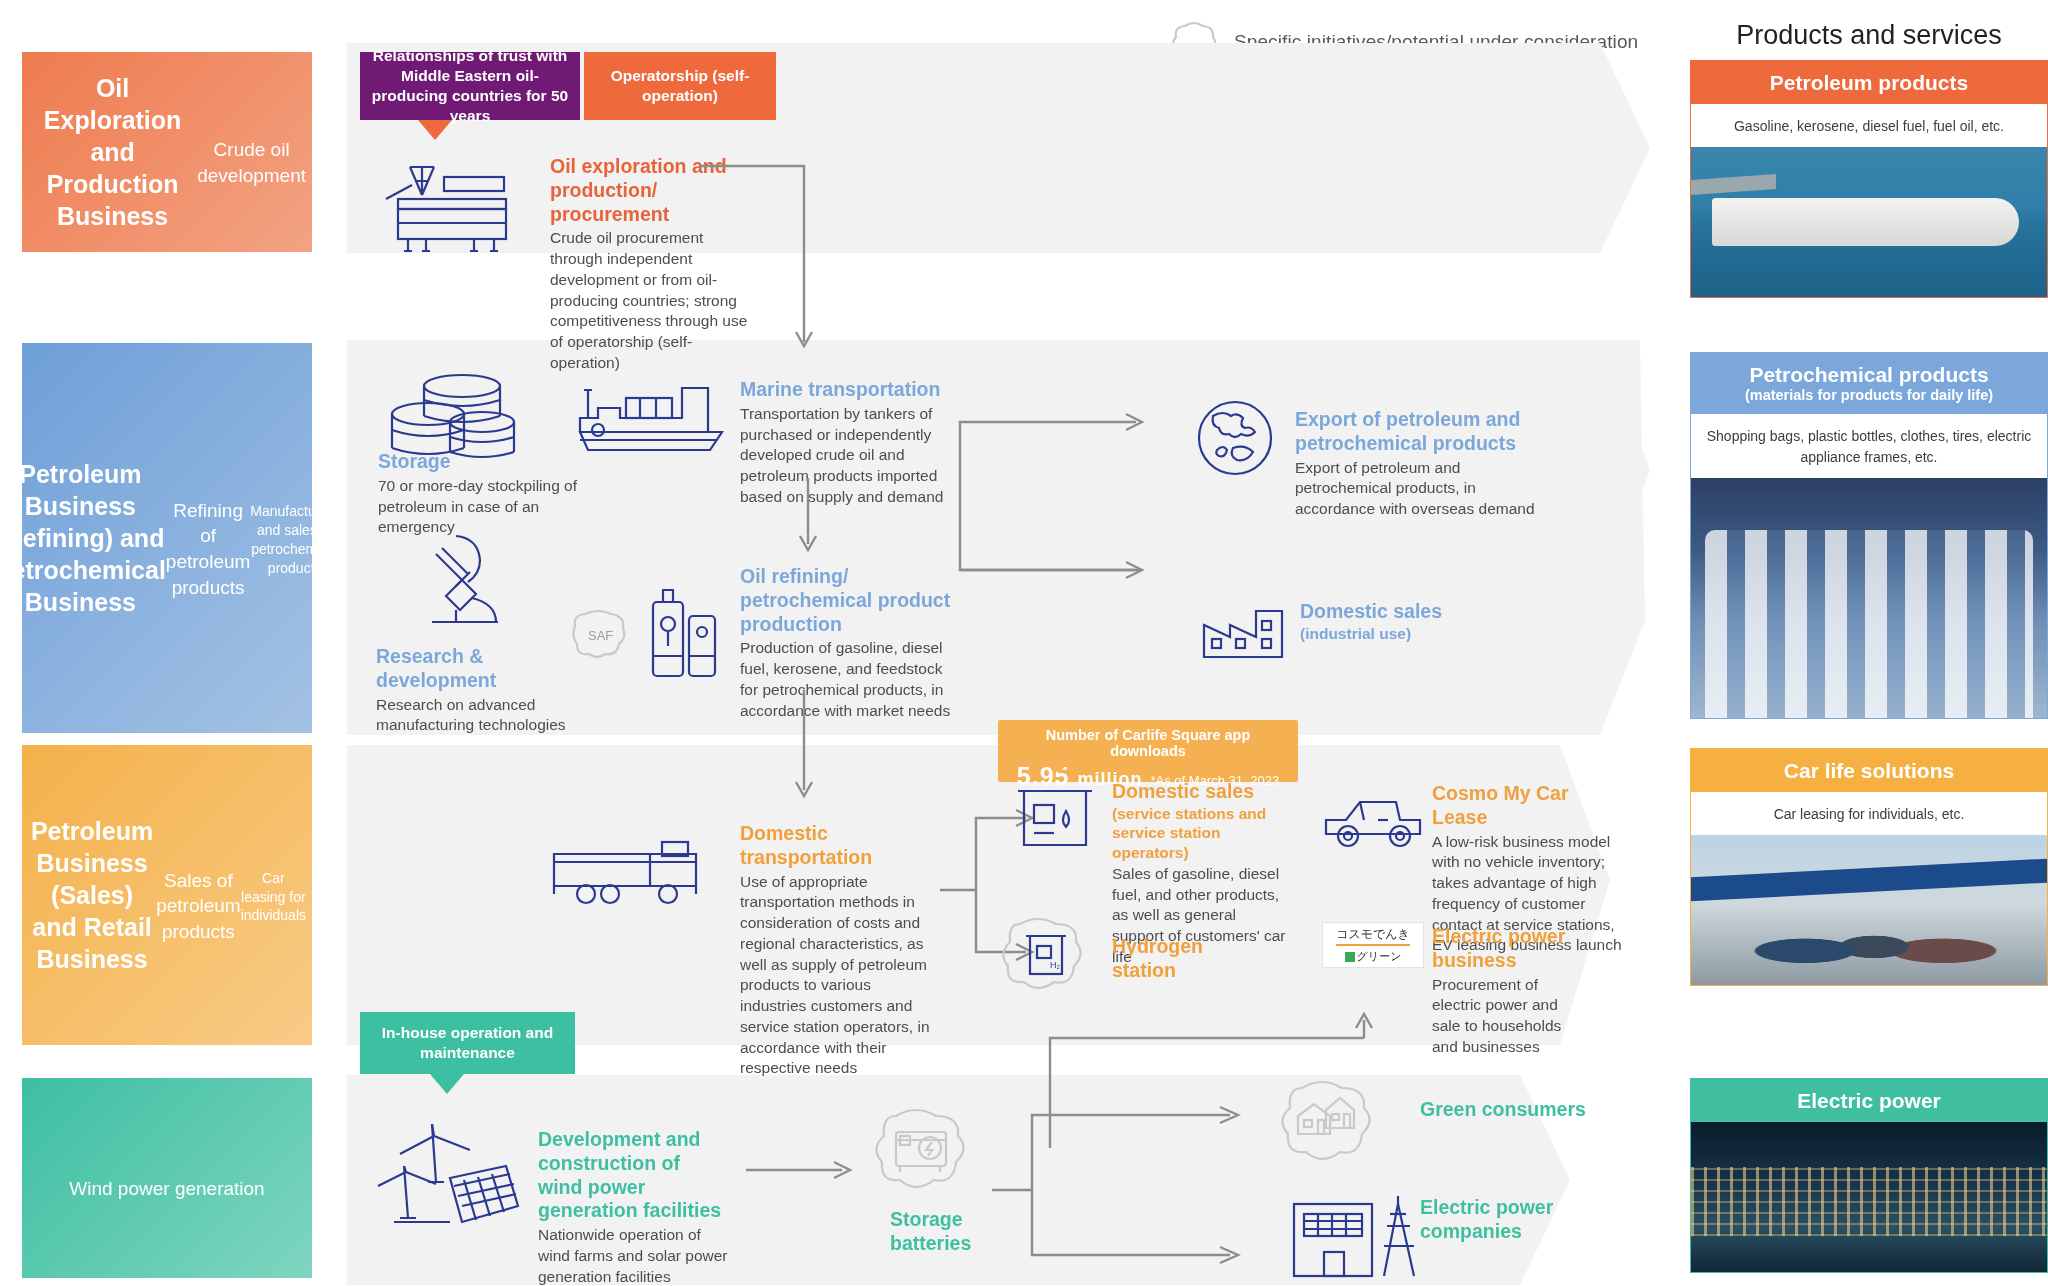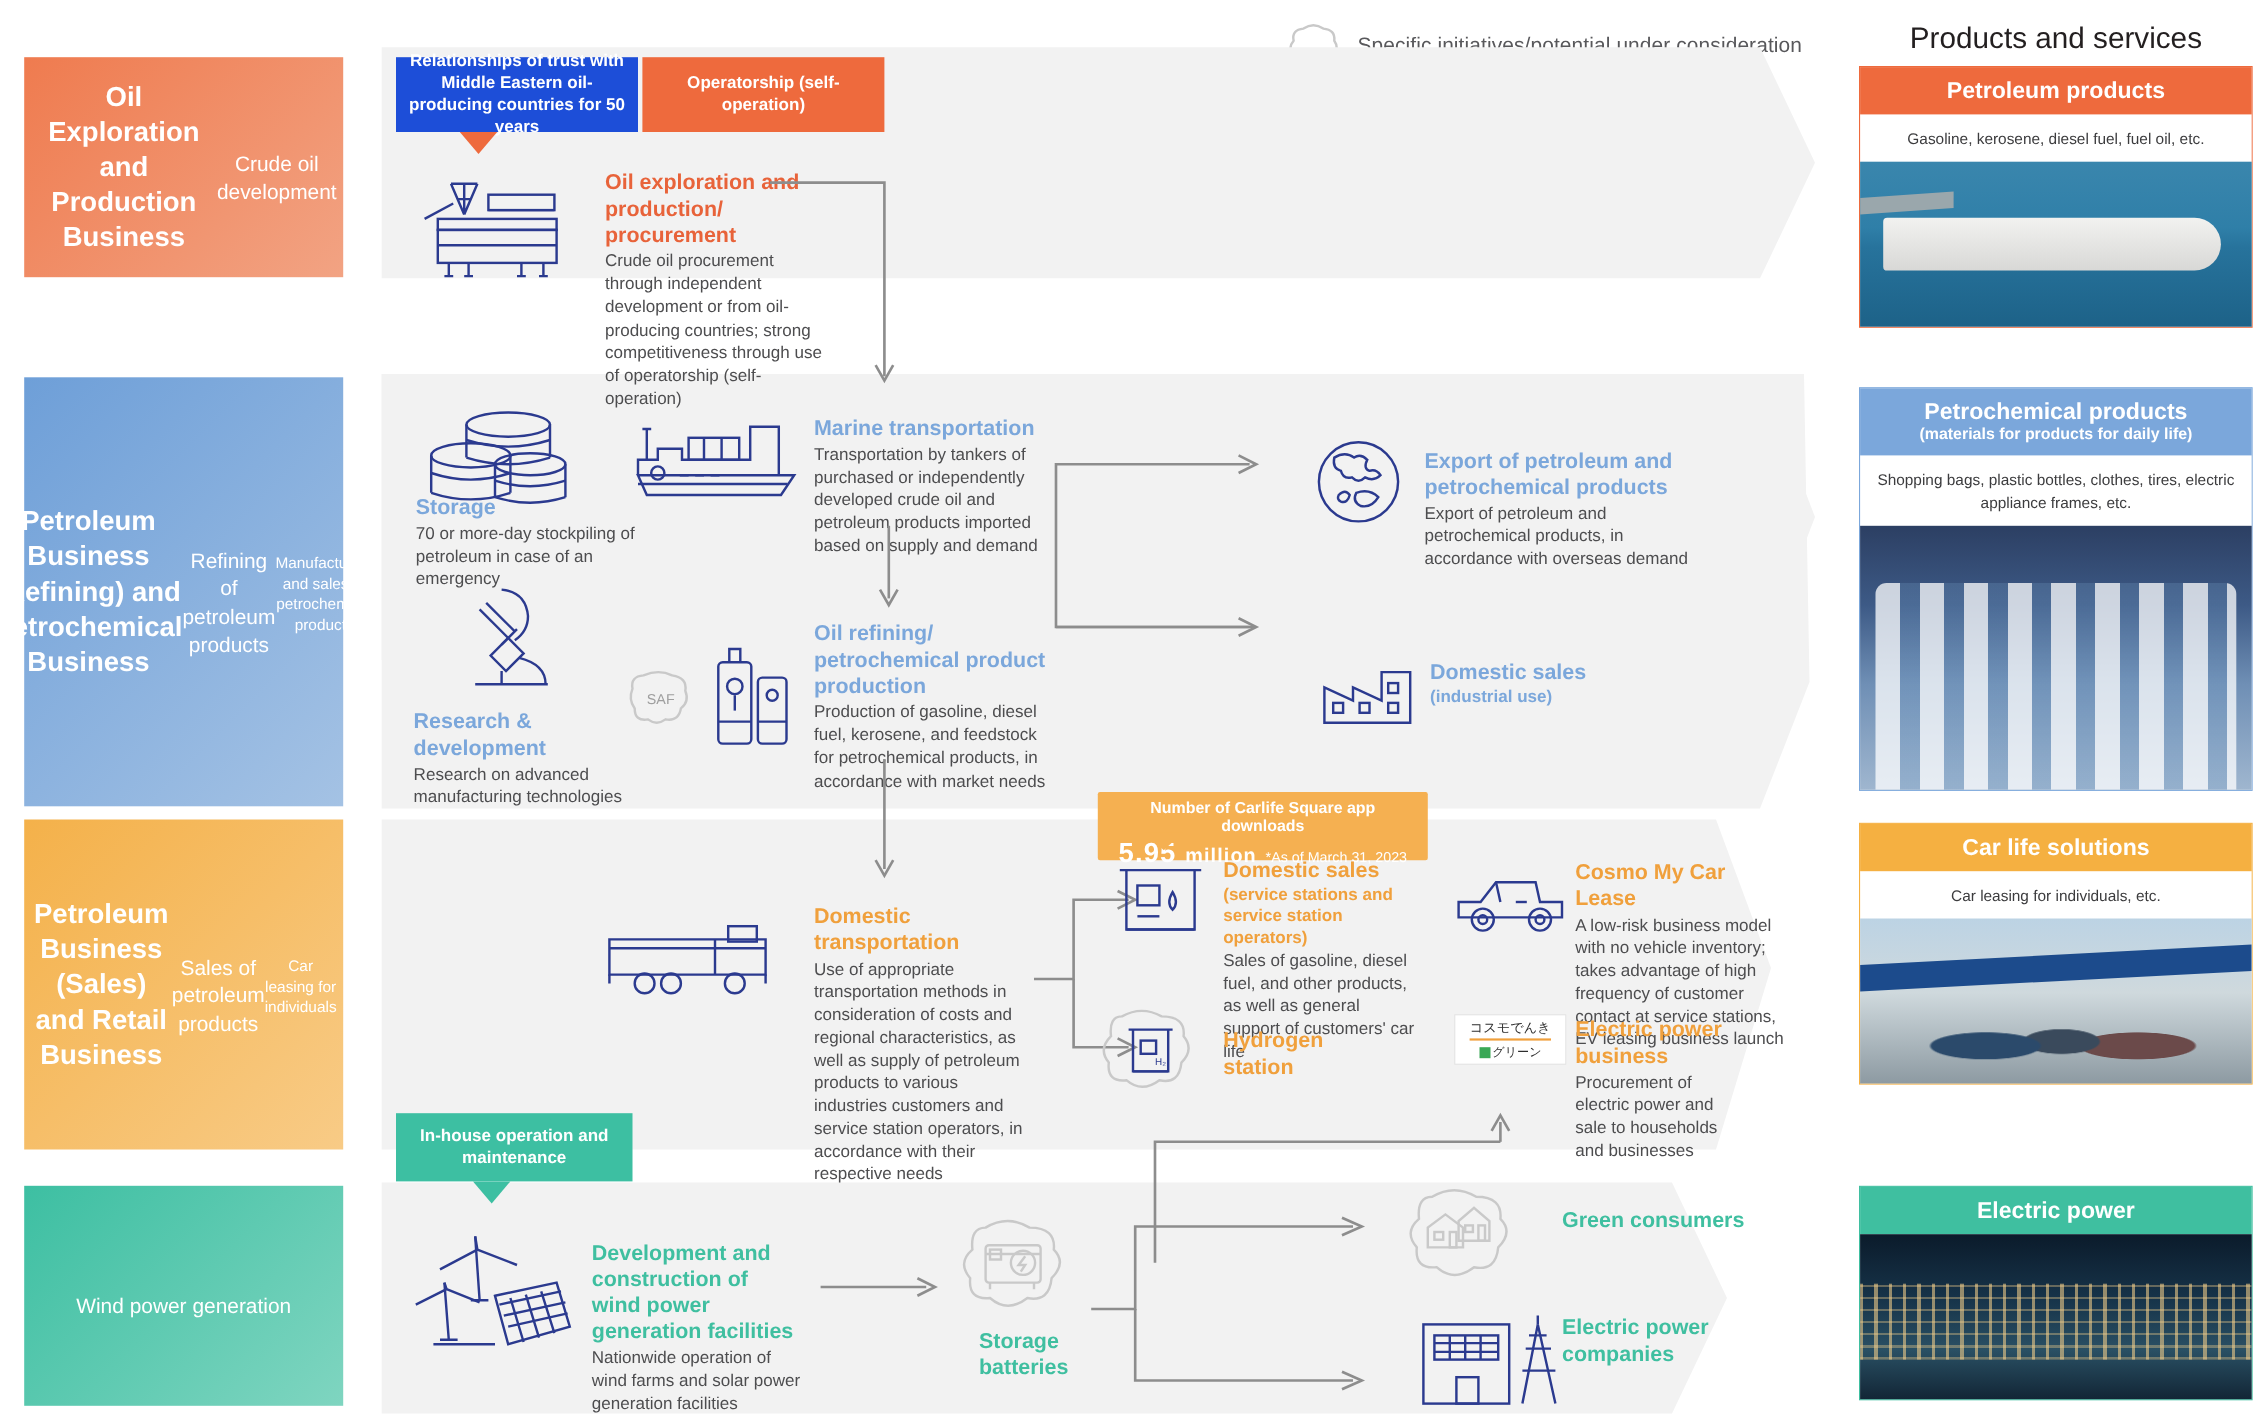--- a/index.html
+++ b/index.html
@@ -127,26 +127,26 @@
   <div class="band-label" style="top:745px;height:300px;background:linear-gradient(135deg,#f4b14a,#f8cb86);">
     <div class="btitle">Petroleum Business (Sales) and Retail Business</div>
     <div class="bsub">Sales of petroleum products</div>
     <div class="bsub2">Car leasing for individuals</div>
   </div>
 
   <div class="band-label" style="top:1078px;height:200px;background:linear-gradient(135deg,#3dbfa2,#7fd5c0);">
     <div class="bsub">Wind power generation</div>
   </div>
 
-  <div class="tagbox" style="left:360px;top:52px;width:220px;height:68px;background:#1d4ed8;">
+  <div class="tagbox" style="left:360px;top:52px;width:220px;height:68px;background:#701a75;">
     <span>Relationships of trust with Middle Eastern oil-producing countries for 50 years</span>
   </div>
   <div class="tag-arrow" style="left:418px;top:120px;border-top:20px solid #ee6a3d;"></div>
 
-  <div class="tagbox" style="left:584px;top:52px;width:220px;height:68px;background:#ee6a3d;">
+  <div class="tagbox" style="left:584px;top:52px;width:192px;height:68px;background:#ee6a3d;">
     <span>Operatorship (self-operation)</span>
   </div>
 
   <div class="tagbox" style="left:360px;top:1012px;width:215px;height:62px;background:#3dbfa2;">
     <span>In-house operation and maintenance</span>
   </div>
   <div class="tag-arrow" style="left:430px;top:1074px;border-top:20px solid #3dbfa2;"></div>
 
   <svg class="abs" style="left:382px;top:155px" width="140" height="100">
     <g class="ic">

